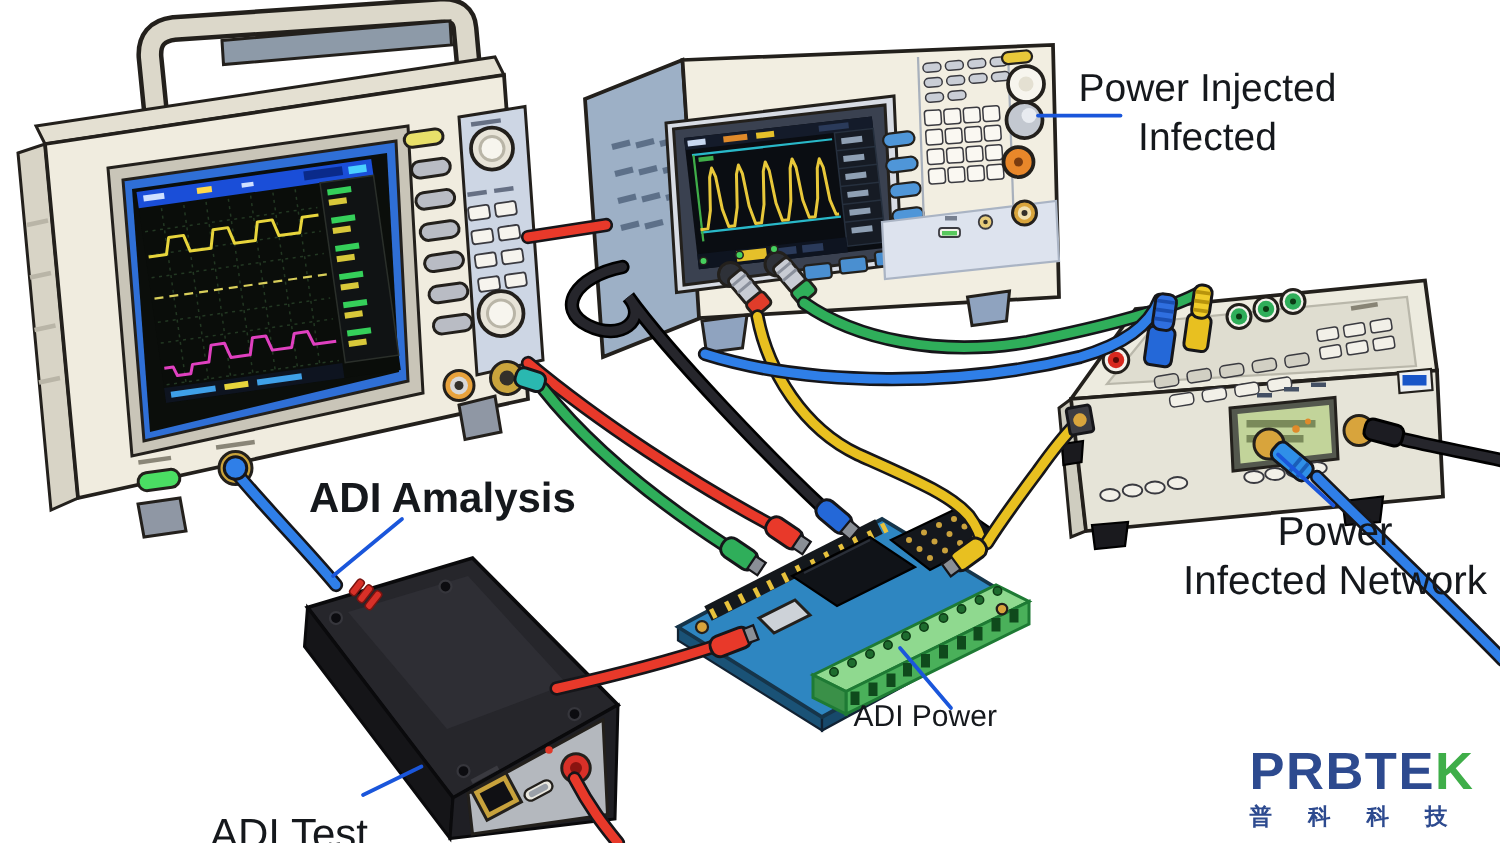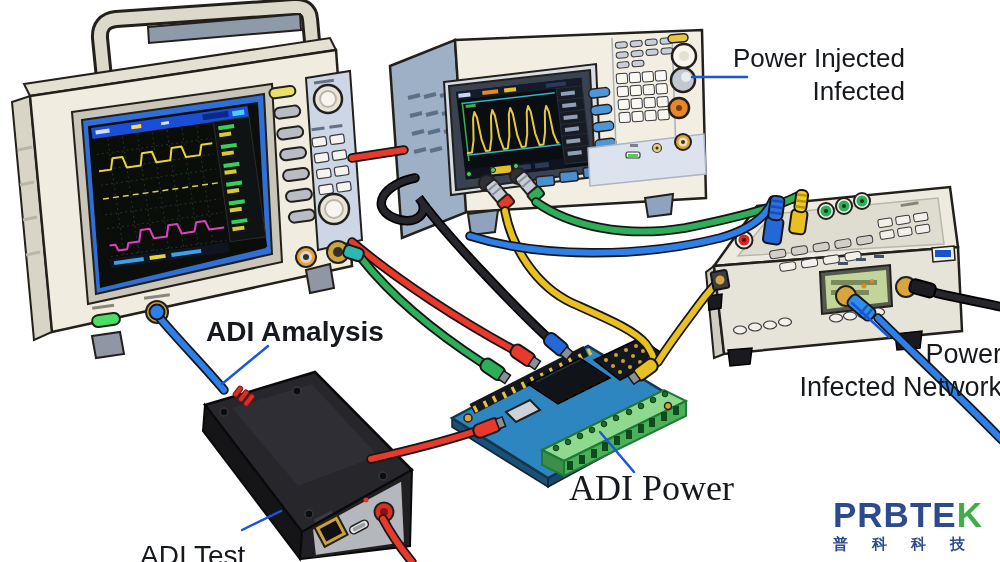--- a/index.html
+++ b/index.html
@@ -1,24 +1,24 @@
 <!DOCTYPE html>
 <html><head>
 <meta charset="utf-8">
 <style>
   html,body{margin:0;padding:0;background:#fff;}
   .stage{position:relative;width:1000px;height:562px;background:#fff;overflow:hidden;
          font-family:"Liberation Sans",sans-serif;}
   .stage svg{position:absolute;left:0;top:0;}
   .lbl{position:absolute;color:#15181c;}
-  .lbl-center{text-align:right;}
+  .lbl-center{text-align:center;}
   #lbl-injected{left:705px;top:42px;width:200px;font-size:26px;line-height:33px;}
   #lbl-amalysis{left:206px;top:316px;font-size:28px;font-weight:bold;}
   #lbl-infected{left:778px;top:338px;width:224px;font-size:27px;line-height:33px;}
-  #lbl-power{left:569px;top:467px;font-size:36px;font-family:Liberation Serif, serif;}
+  #lbl-power{left:569px;top:467px;font-size:20px;}
   #lbl-test{left:140px;top:540px;font-size:28px;}
   .logo{position:absolute;left:833px;top:497px;width:170px;}
   .logo-brand{font-weight:bold;font-size:35px;letter-spacing:1px;color:#2d4a8f;line-height:36px;}
   .logo-accent{color:#3fae49;}
   .logo-sub{font-weight:bold;font-size:15px;letter-spacing:24px;color:#2d4a8f;margin-top:2px;white-space:nowrap;}
 </style>
 </head>
 <body>
 
 <div class="stage">

